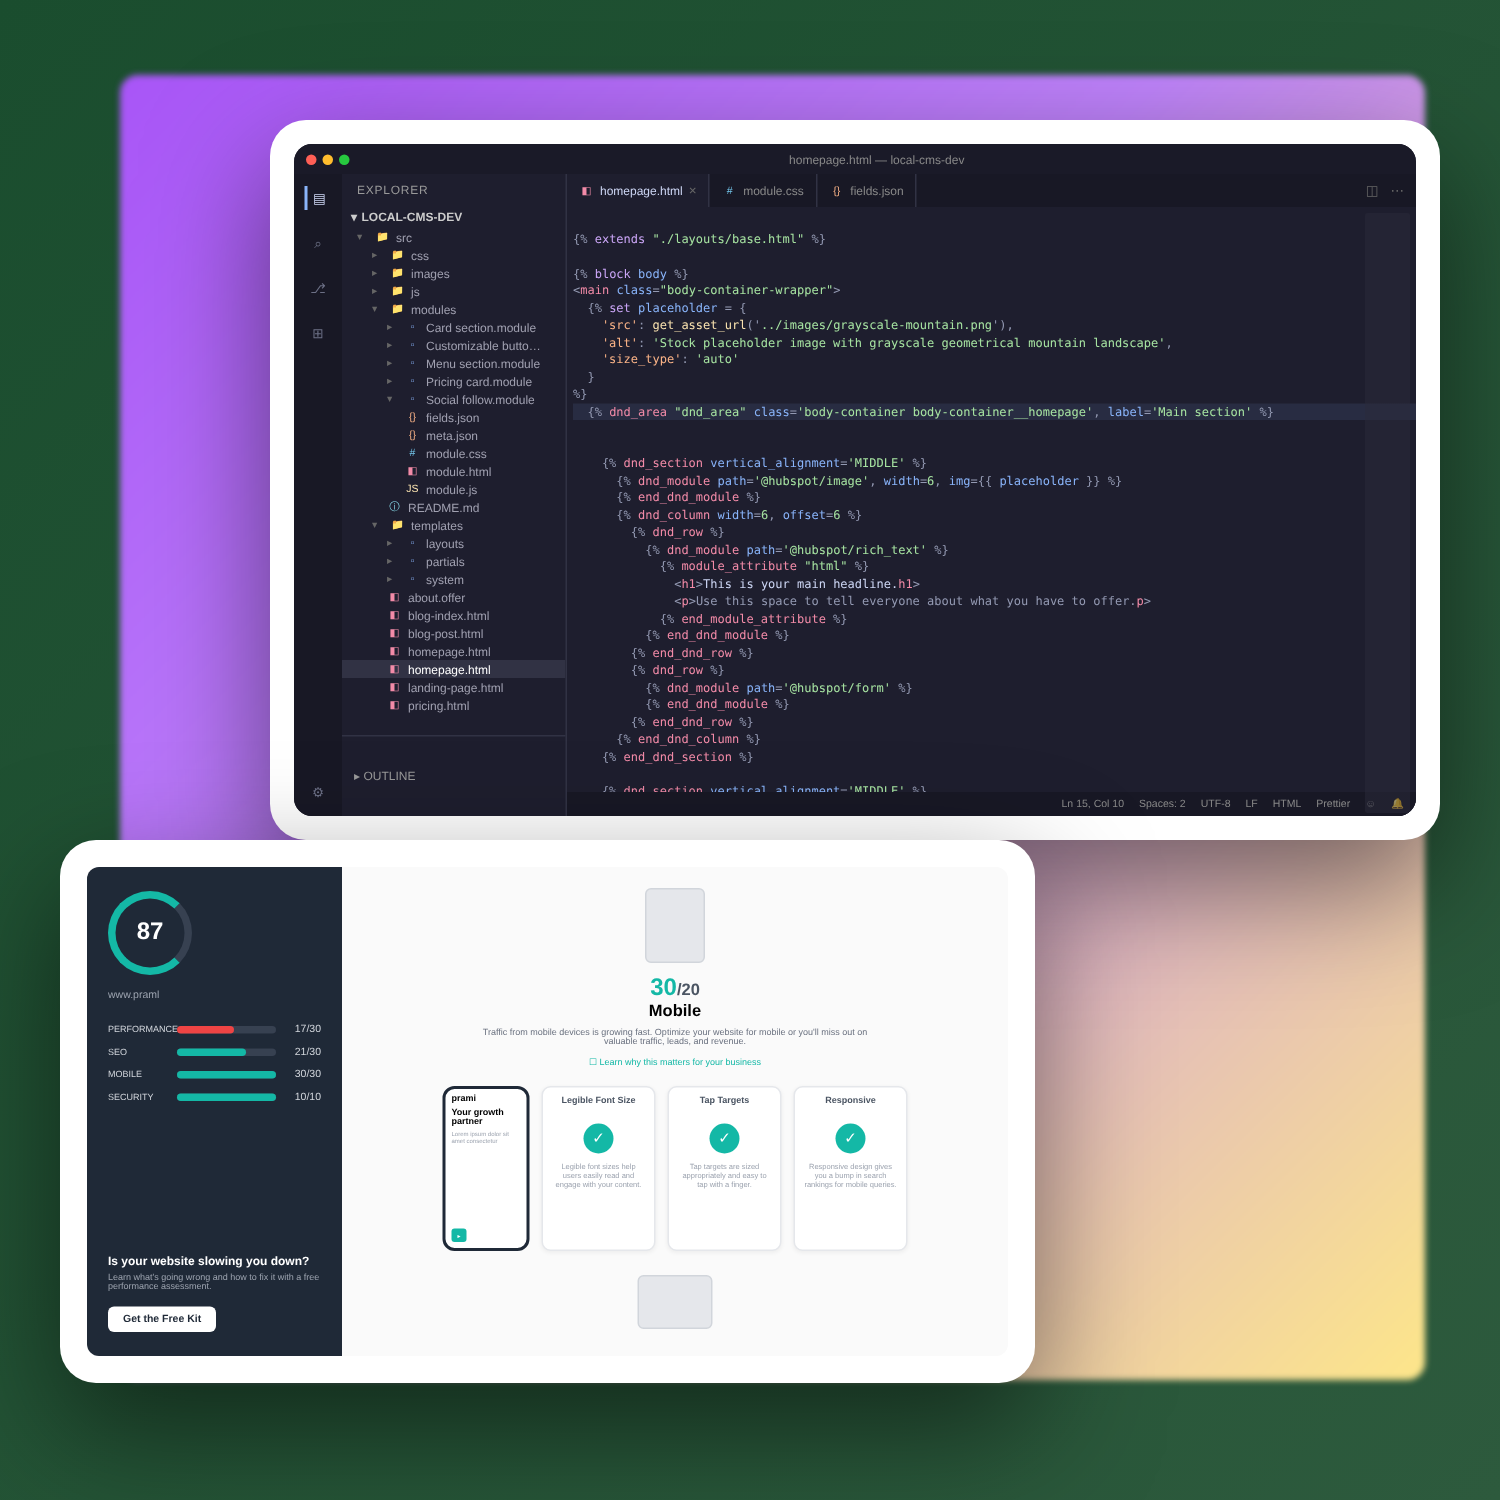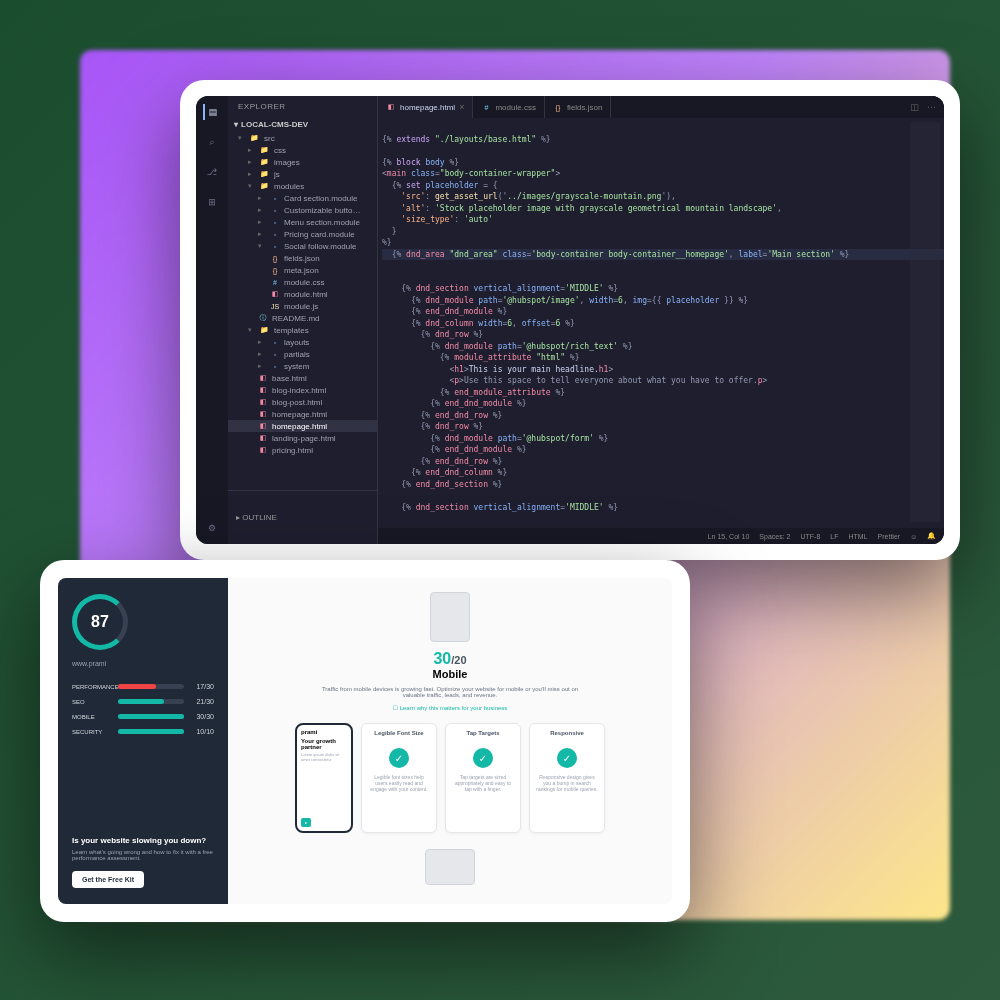--- a/index.html
+++ b/index.html
@@ -164,20 +164,28 @@
   .check-body { font-size: 5px; color: #9ca3af; }
   .laptop-icon { width: 50px; height: 36px; background: #e5e7eb; border-radius: 4px; margin: 16px auto 0; border: 1px solid #d1d5db;}
 </style>
 </head>
 <body>
 
 <div class="bg-gradient"></div>
 
 <div class="vscode-frame">
   <div class="vscode">
+    <div class="titlebar">
+      <div class="traffic">
+        <div class="dot r"></div>
+        <div class="dot y"></div>
+        <div class="dot g"></div>
+      </div>
+      <div class="title-text">homepage.html — local-cms-dev</div>
+    </div>
     <div class="vscode-body">
       <div class="activity-bar">
         <div class="activity-icon active">▤</div>
         <div class="activity-icon">⌕</div>
         <div class="activity-icon">⎇</div>
         <div class="activity-icon">⊞</div>
         <div class="activity-icon activity-bottom">⚙</div>
       </div>
       <div class="sidebar">
         <div class="explorer-header">EXPLORER</div>
@@ -275,21 +283,21 @@
               <span class="file-icon fi-folder">▫</span>
               <span>partials</span>
             </div>
           <div class="tree-item" style="padding-left:30px">
               <span class="chevron">▸</span>
               <span class="file-icon fi-folder">▫</span>
               <span>system</span>
             </div>
           <div class="tree-item" style="padding-left:30px">
               <span class="file-icon fi-html">◧</span>
-              <span>base.html</span>
+              <span>about.offer</span>
             </div>
           <div class="tree-item" style="padding-left:30px">
               <span class="file-icon fi-html">◧</span>
               <span>blog-index.html</span>
             </div>
           <div class="tree-item" style="padding-left:30px">
               <span class="file-icon fi-html">◧</span>
               <span>blog-post.html</span>
             </div>
           <div class="tree-item" style="padding-left:30px">

